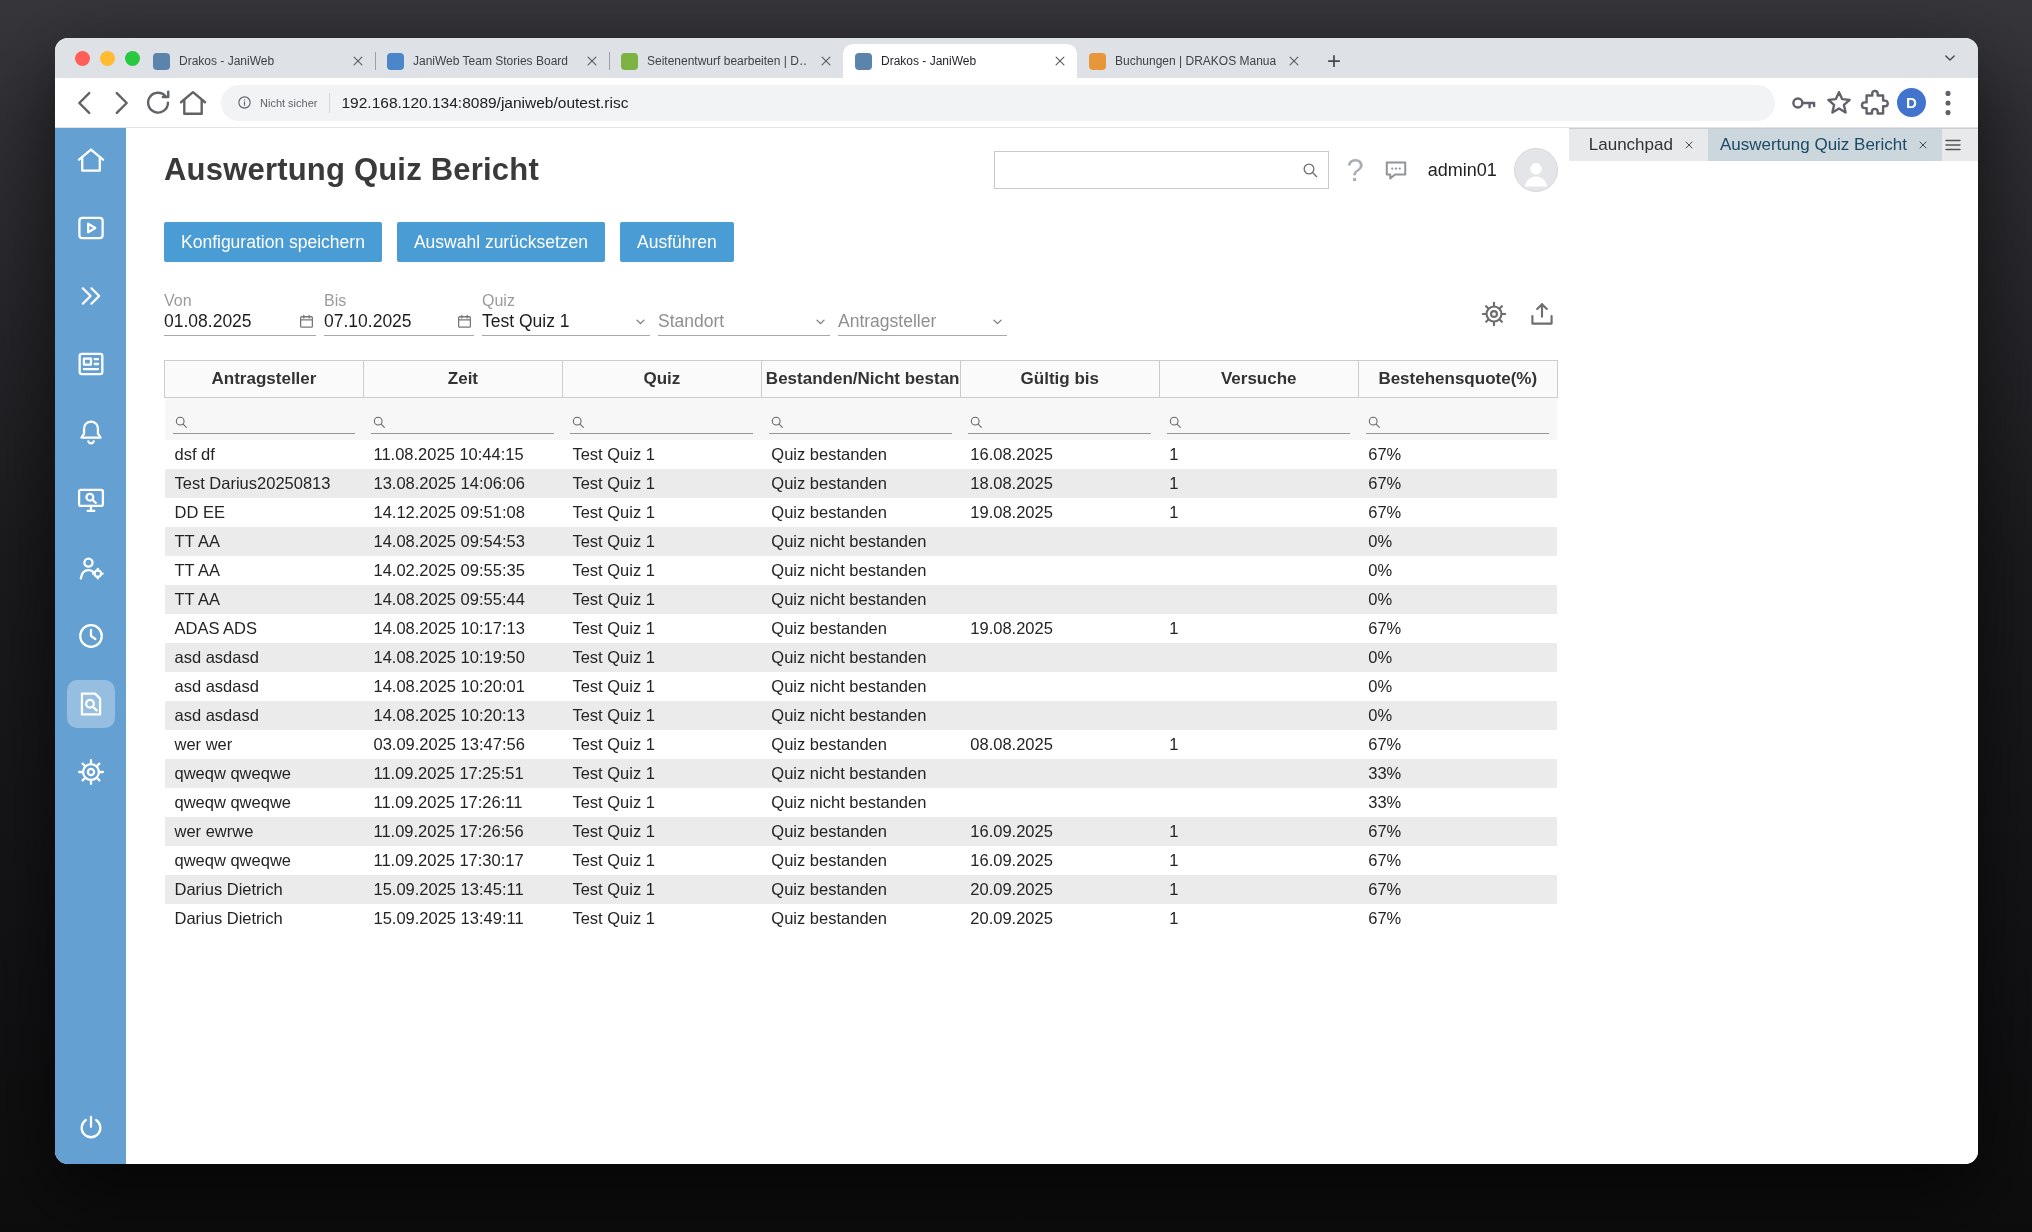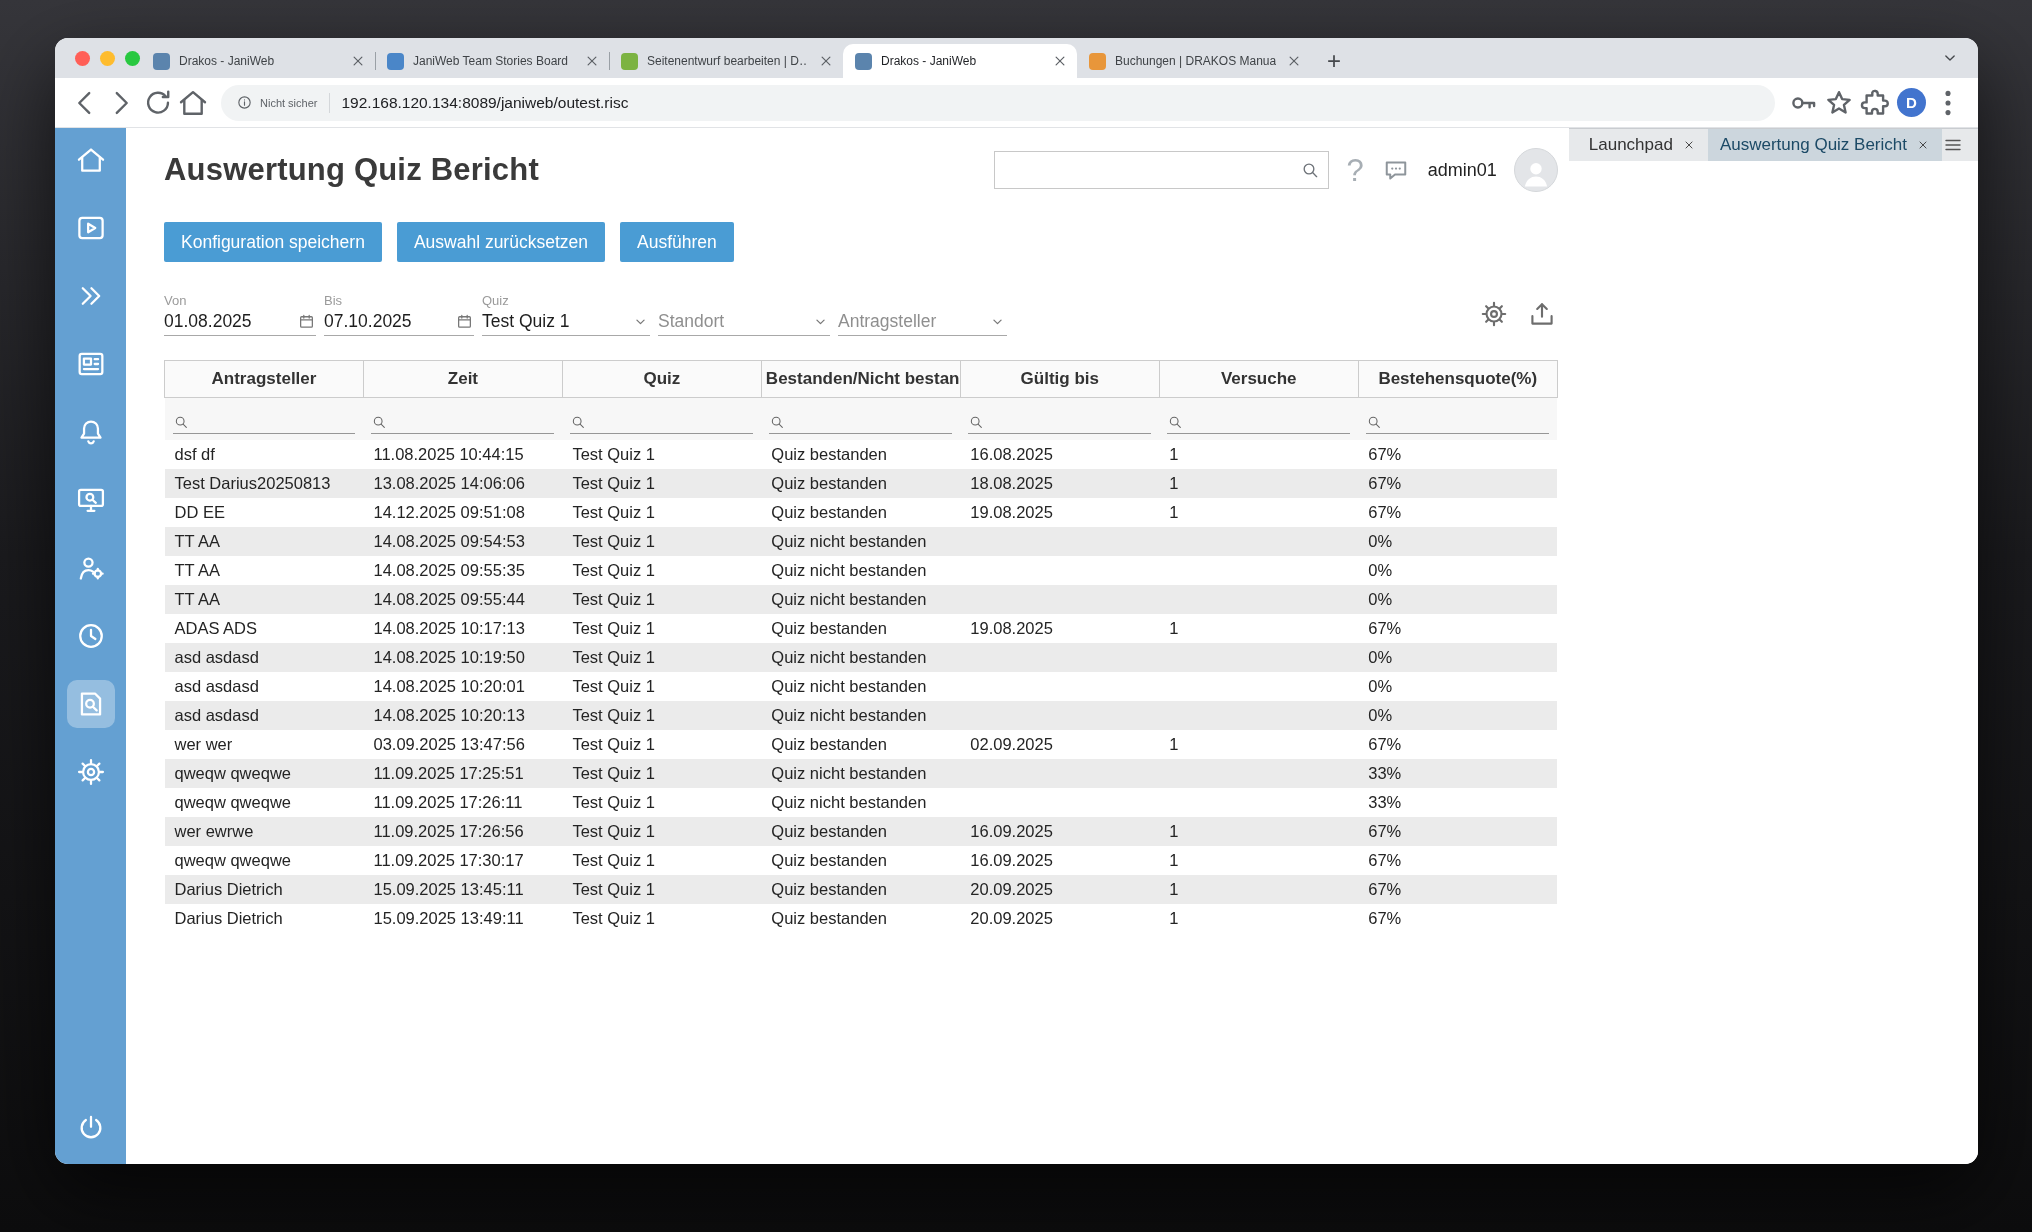--- a/index.html
+++ b/index.html
@@ -64,21 +64,21 @@
   .username{font-size:18px;color:#222;}
   .user-avatar{width:44px;height:44px;border-radius:50%;background:#e3e5e8;border:1px solid #d4d7da;display:flex;align-items:flex-end;justify-content:center;overflow:hidden;box-sizing:border-box;}
   .user-avatar svg{width:36px;height:36px;}
   .user-avatar{color:#fff;}
 
   .buttons-row{margin-top:30px;display:flex;gap:15px;flex:none;}
   .action-btn{height:40px;padding:0 17px;background:var(--accent,#4a9cd4);color:#fff;font-size:17.5px;border:none;border-radius:2px;font-family:inherit;cursor:pointer;}
 
   .filters-row{margin-top:30px;display:flex;align-items:flex-end;gap:8px;flex:none;}
   .field{height:44px;display:flex;flex-direction:column;justify-content:flex-end;border-bottom:1px solid #a8a8a8;padding-bottom:2px;box-sizing:border-box;}
-  .flabel{font-size:13px;color:#9b9b9b;height:16px;line-height:16px;}
+  .flabel{font-size:16px;color:#9b9b9b;height:16px;line-height:16px;}
   .fvalue{font-size:17.5px;color:#1e1e1e;display:flex;align-items:center;height:24px;}
   .fvalue.placeholder{color:#8f8f8f;text-align:right;}
   .ficon{margin-left:auto;width:19px;height:19px;color:#777;}
   .filters-right{margin-left:auto;display:flex;align-items:center;gap:16px;color:#6d6d6d;padding-bottom:6px;}
   .filters-right .svgicon{width:32px;height:32px;}
 
   .table-wrap{margin-top:24px;flex:none;}
   table{width:100%;border-collapse:collapse;table-layout:fixed;}
   th.colhead{height:36px;font-size:17px;font-weight:600;color:#333;background:#fafafa;border:1px solid #ccc;text-align:center;padding:0 4px;overflow:hidden;white-space:nowrap;}
   tr.filtrow th{height:42px;background:#f7f7f7;padding:0 8px;font-weight:400;}
@@ -550,21 +550,21 @@
                     <td>TT AA</td>
                     <td>14.08.2025 09:54:53</td>
                     <td>Test Quiz 1</td>
                     <td>Quiz nicht bestanden</td>
                     <td></td>
                     <td></td>
                     <td>0%</td>
                   </tr>
                   <tr>
                     <td>TT AA</td>
-                    <td>14.08.2025 09:55:35</td>
+                    <td>14.02.2025 09:55:35</td>
                     <td>Test Quiz 1</td>
                     <td>Quiz nicht bestanden</td>
                     <td></td>
                     <td></td>
                     <td>0%</td>
                   </tr>
                   <tr>
                     <td>TT AA</td>
                     <td>14.08.2025 09:55:44</td>
                     <td>Test Quiz 1</td>
@@ -607,21 +607,21 @@
                     <td>Quiz nicht bestanden</td>
                     <td></td>
                     <td></td>
                     <td>0%</td>
                   </tr>
                   <tr>
                     <td>wer wer</td>
                     <td>03.09.2025 13:47:56</td>
                     <td>Test Quiz 1</td>
                     <td>Quiz bestanden</td>
-                    <td>02.09.2025</td>
+                    <td>08.08.2025</td>
                     <td>1</td>
                     <td>67%</td>
                   </tr>
                   <tr>
                     <td>qweqw qweqwe</td>
                     <td>11.09.2025 17:25:51</td>
                     <td>Test Quiz 1</td>
                     <td>Quiz nicht bestanden</td>
                     <td></td>
                     <td></td>

